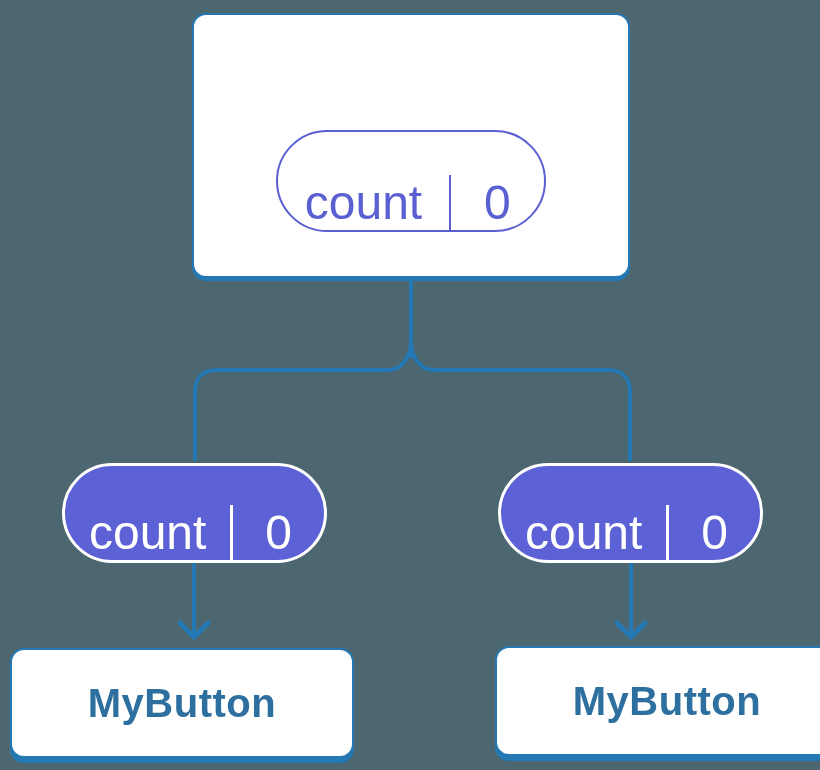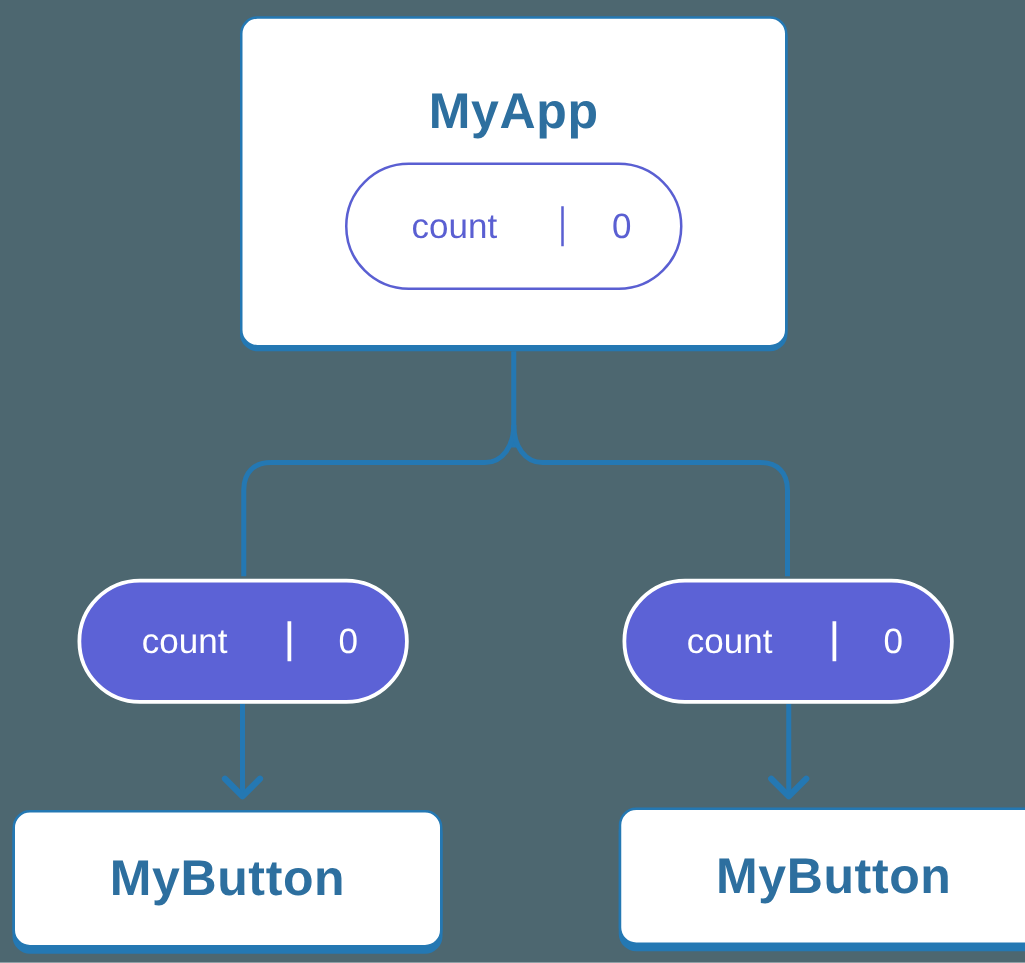--- a/index.html
+++ b/index.html
@@ -39,24 +39,24 @@
     letter-spacing:0.5px;
     text-align:center;
     user-select:none;
   }
   .app-card .card-title{
     position:absolute;left:0;right:0;top:52px;
   }
 
   .pill{
     position:absolute;
-    display:flex;align-items:center;
+    display:flex;align-items:flex-end;
     box-sizing:border-box;
     border-radius:60px;
-    font-size:28px;
+    font-size:48px;
     user-select:none;
   }
   .pill .pill-label{
     flex:1 1 65%;
     display:flex;align-items:center;justify-content:center;
   }
   .pill .pill-value{
     flex:0 0 35%;
     display:flex;align-items:center;justify-content:center;
   }
@@ -96,21 +96,20 @@
 
       <path d="M631 563 V634"></path>
     </g>
     <g fill="none" stroke="#2478B3" stroke-width="5" stroke-linecap="round" stroke-linejoin="round">
       <path d="M180 623 L194 637 L208 623"></path>
       <path d="M617 623 L631 637 L645 623"></path>
     </g>
   </svg>
 
   <div class="card app-card">
-    <div class="card-title">MyApp</div>
     <div class="pill outline">
       <div class="pill-label">count</div>
       <div class="pill-value">0</div>
     </div>
   </div>
 
   <div class="pill filled left">
     <div class="pill-label">count</div>
     <div class="pill-value">0</div>
   </div>

